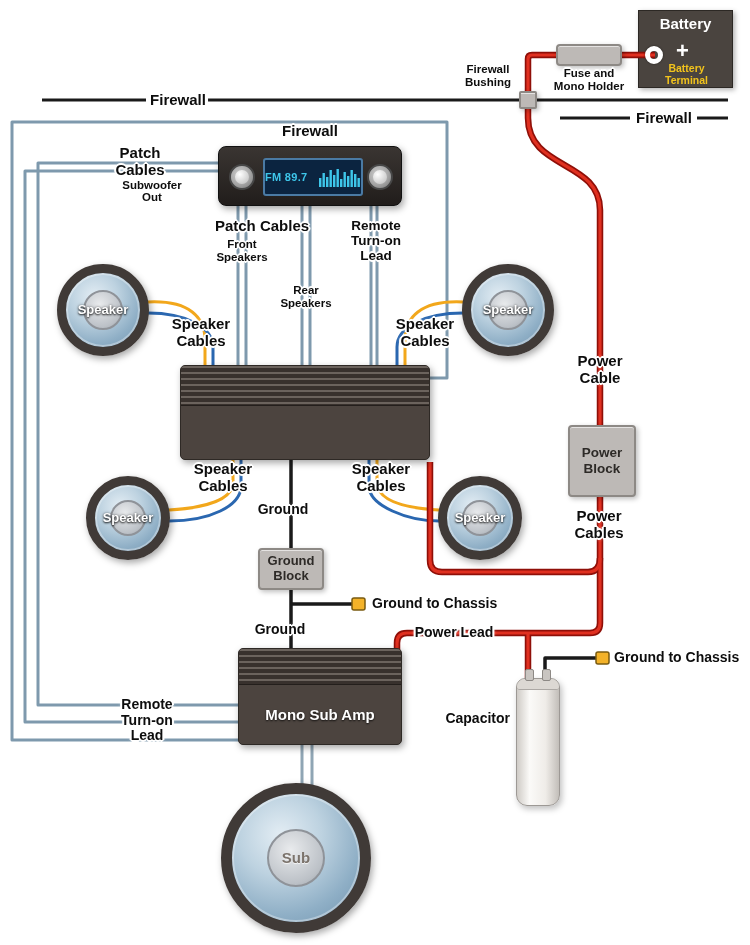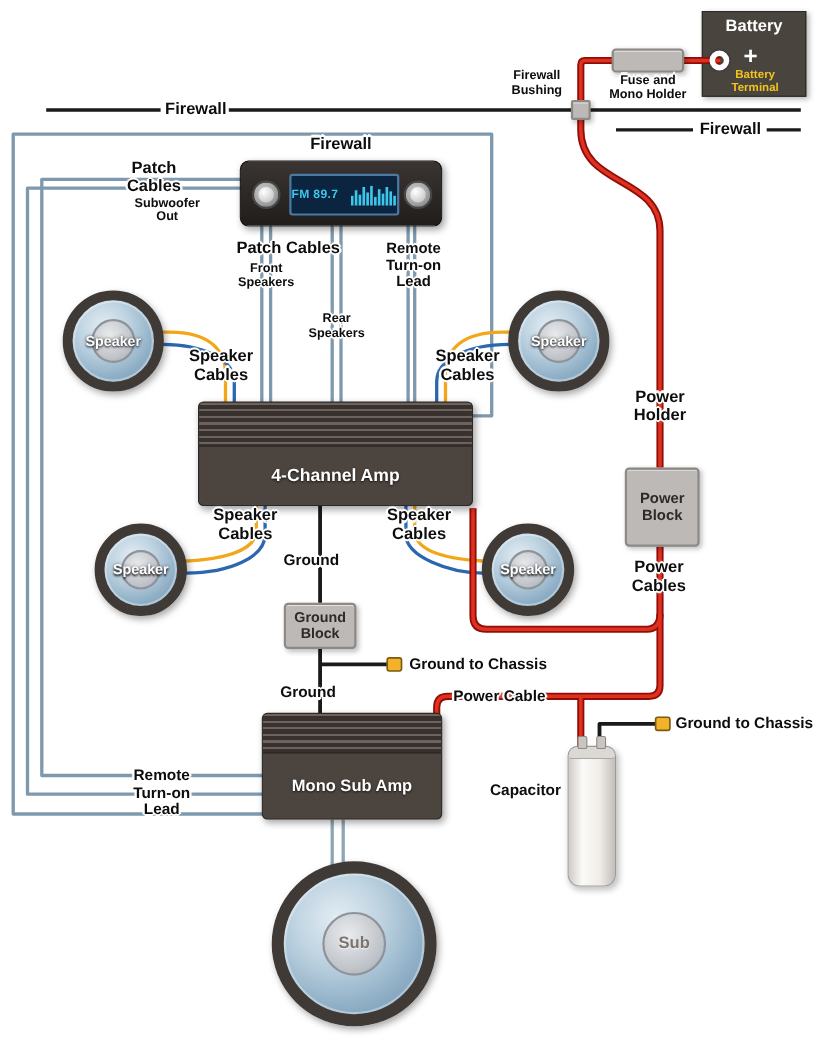--- a/index.html
+++ b/index.html
@@ -158,21 +158,20 @@
             <rect x="31.5" y="3" width="2.4" height="17"></rect>
           <rect x="35" y="7" width="2.4" height="13"></rect>
             <rect x="38.5" y="11" width="2.4" height="9"></rect>
         </g>
       </svg>
     </div>
   </div>
 
   <div class="amp" style="left:180px; top:365px; width:250px; height:95px;">
     <div class="fins" style="height:40px;"></div>
-    <div class="amp-label" style="font-size:16px;">4-Channel Amp</div>
   </div>
   <div class="amp" style="left:238px; top:648px; width:164px; height:97px;">
     <div class="fins" style="height:36px;"></div>
     <div class="amp-label" style="font-size:15px;">Mono Sub Amp</div>
   </div>
 
   <div class="block" style="left:568px; top:425px; width:68px; height:72px; font-size:13.5px;">
     <div>Power</div>
     <div>Block</div>
   </div>
@@ -197,21 +196,21 @@
   </div>
   <div class="speaker" style="left:86px; top:476px; width:84px; height:84px;">
     <div class="spk-cap" style="width:36px; height:36px;"></div>
     <div class="spk-text">Speaker</div>
   </div>
   <div class="speaker" style="left:438px; top:476px; width:84px; height:84px;">
     <div class="spk-cap" style="width:36px; height:36px;"></div>
     <div class="spk-text">Speaker</div>
   </div>
 
-  <div class="speaker" style="left:247px; top:783px; width:150px; height:150px; border-width:11px;">
+  <div class="speaker" style="left:221px; top:783px; width:150px; height:150px; border-width:11px;">
     <div class="spk-cap" style="width:58px; height:58px;"></div>
     <div class="spk-text dark">Sub</div>
   </div>
 
   <div class="lbl" style="left:148px; top:92px; width:60px;">Firewall</div>
   <div class="lbl" style="left:633px; top:110px; width:62px;">Firewall</div>
 
   <div class="lbl sm" style="left:540px; top:67px; width:98px;">
     <div>Fuse and</div>
     <div>Mono Holder</div>
@@ -256,27 +255,27 @@
     <div>Speaker</div>
     <div>Cables</div>
   </div>
   <div class="lbl" style="left:342px; top:461px; width:78px;">
     <div>Speaker</div>
     <div>Cables</div>
   </div>
 
   <div class="lbl" style="left:572px; top:353px; width:56px;">
     <div>Power</div>
-    <div>Holder</div>
+    <div>Cable</div>
   </div>
   <div class="lbl" style="left:568px; top:508px; width:62px;">
     <div>Power</div>
     <div>Cables</div>
   </div>
-  <div class="lbl" style="left:410px; top:625px; width:88px; font-size:14px;">Power Cable</div>
+  <div class="lbl" style="left:410px; top:625px; width:88px; font-size:14px;">Power Lead</div>
 
   <div class="lbl" style="left:255px; top:502px; width:56px; font-size:14px;">Ground</div>
   <div class="lbl left" style="left:372px; top:596px; width:132px; font-size:14px;">Ground to Chassis</div>
   <div class="lbl" style="left:252px; top:622px; width:56px; font-size:14px;">Ground</div>
   <div class="lbl left" style="left:614px; top:650px; width:132px; font-size:14px;">Ground to Chassis</div>
 
   <div class="lbl right" style="left:428px; top:711px; width:82px; font-size:14px;">Capacitor</div>
 
   <div class="lbl" style="left:110px; top:697px; width:74px; font-size:14px;">
     <div>Remote</div>

